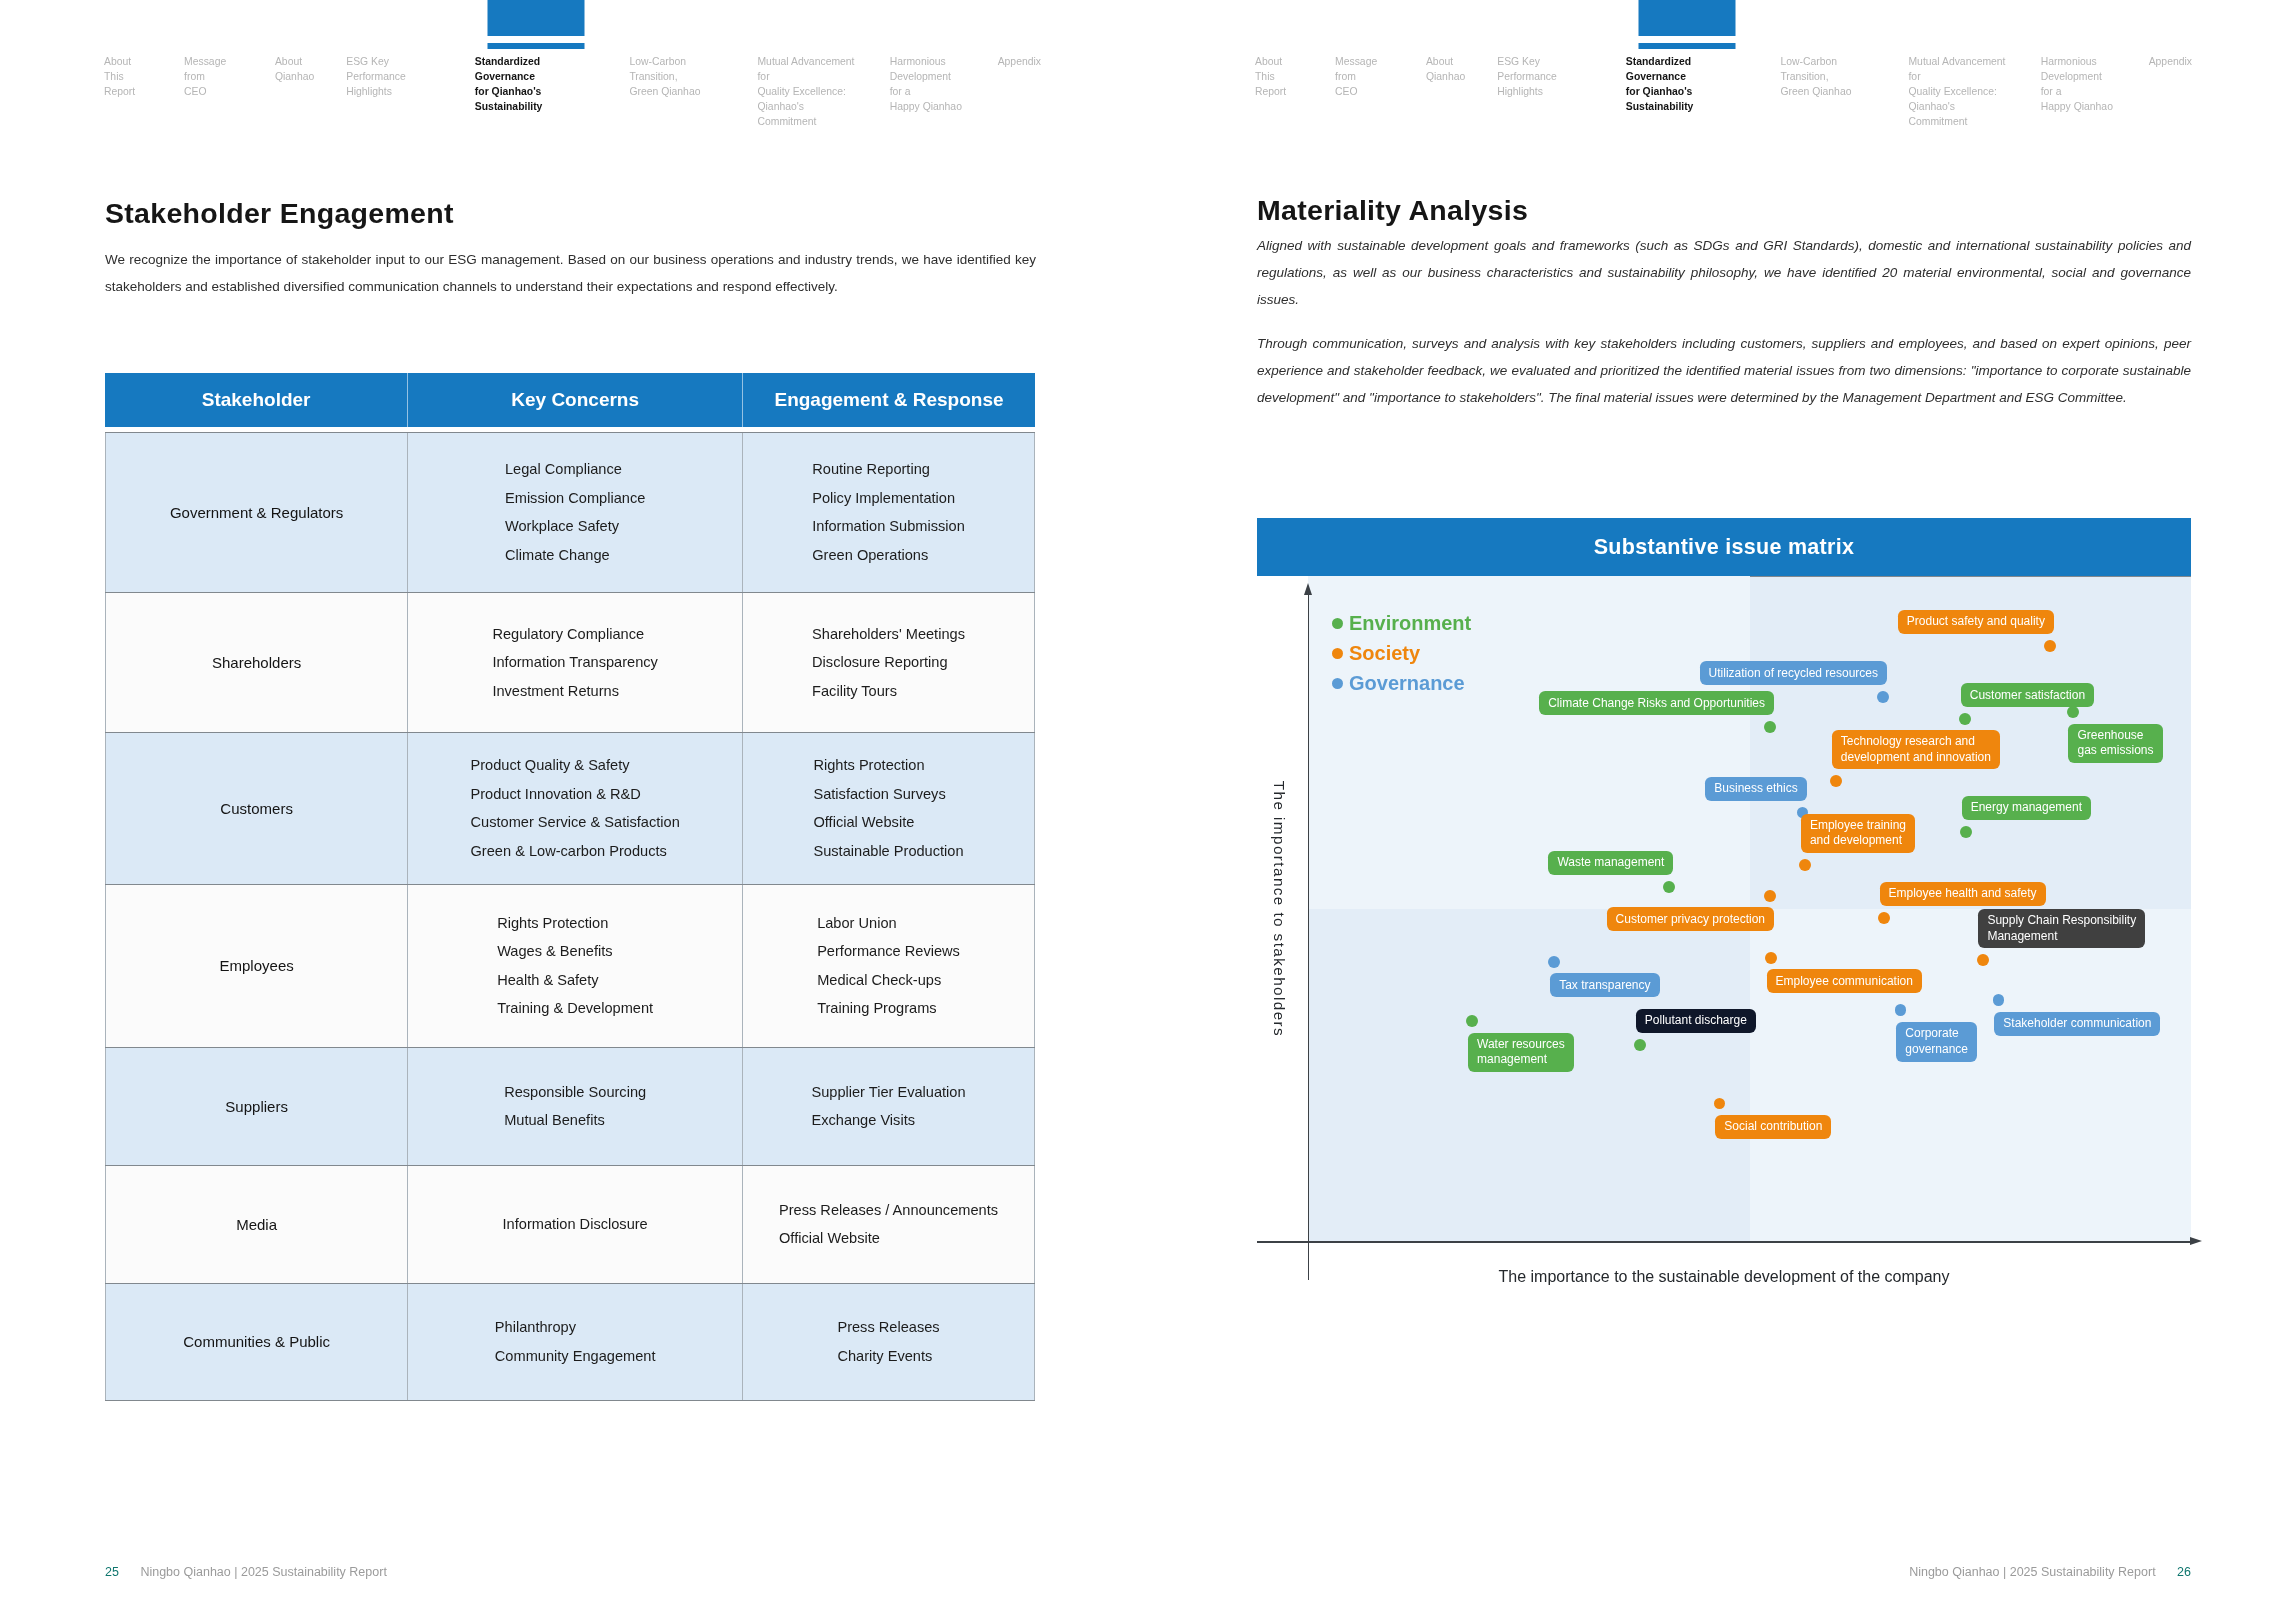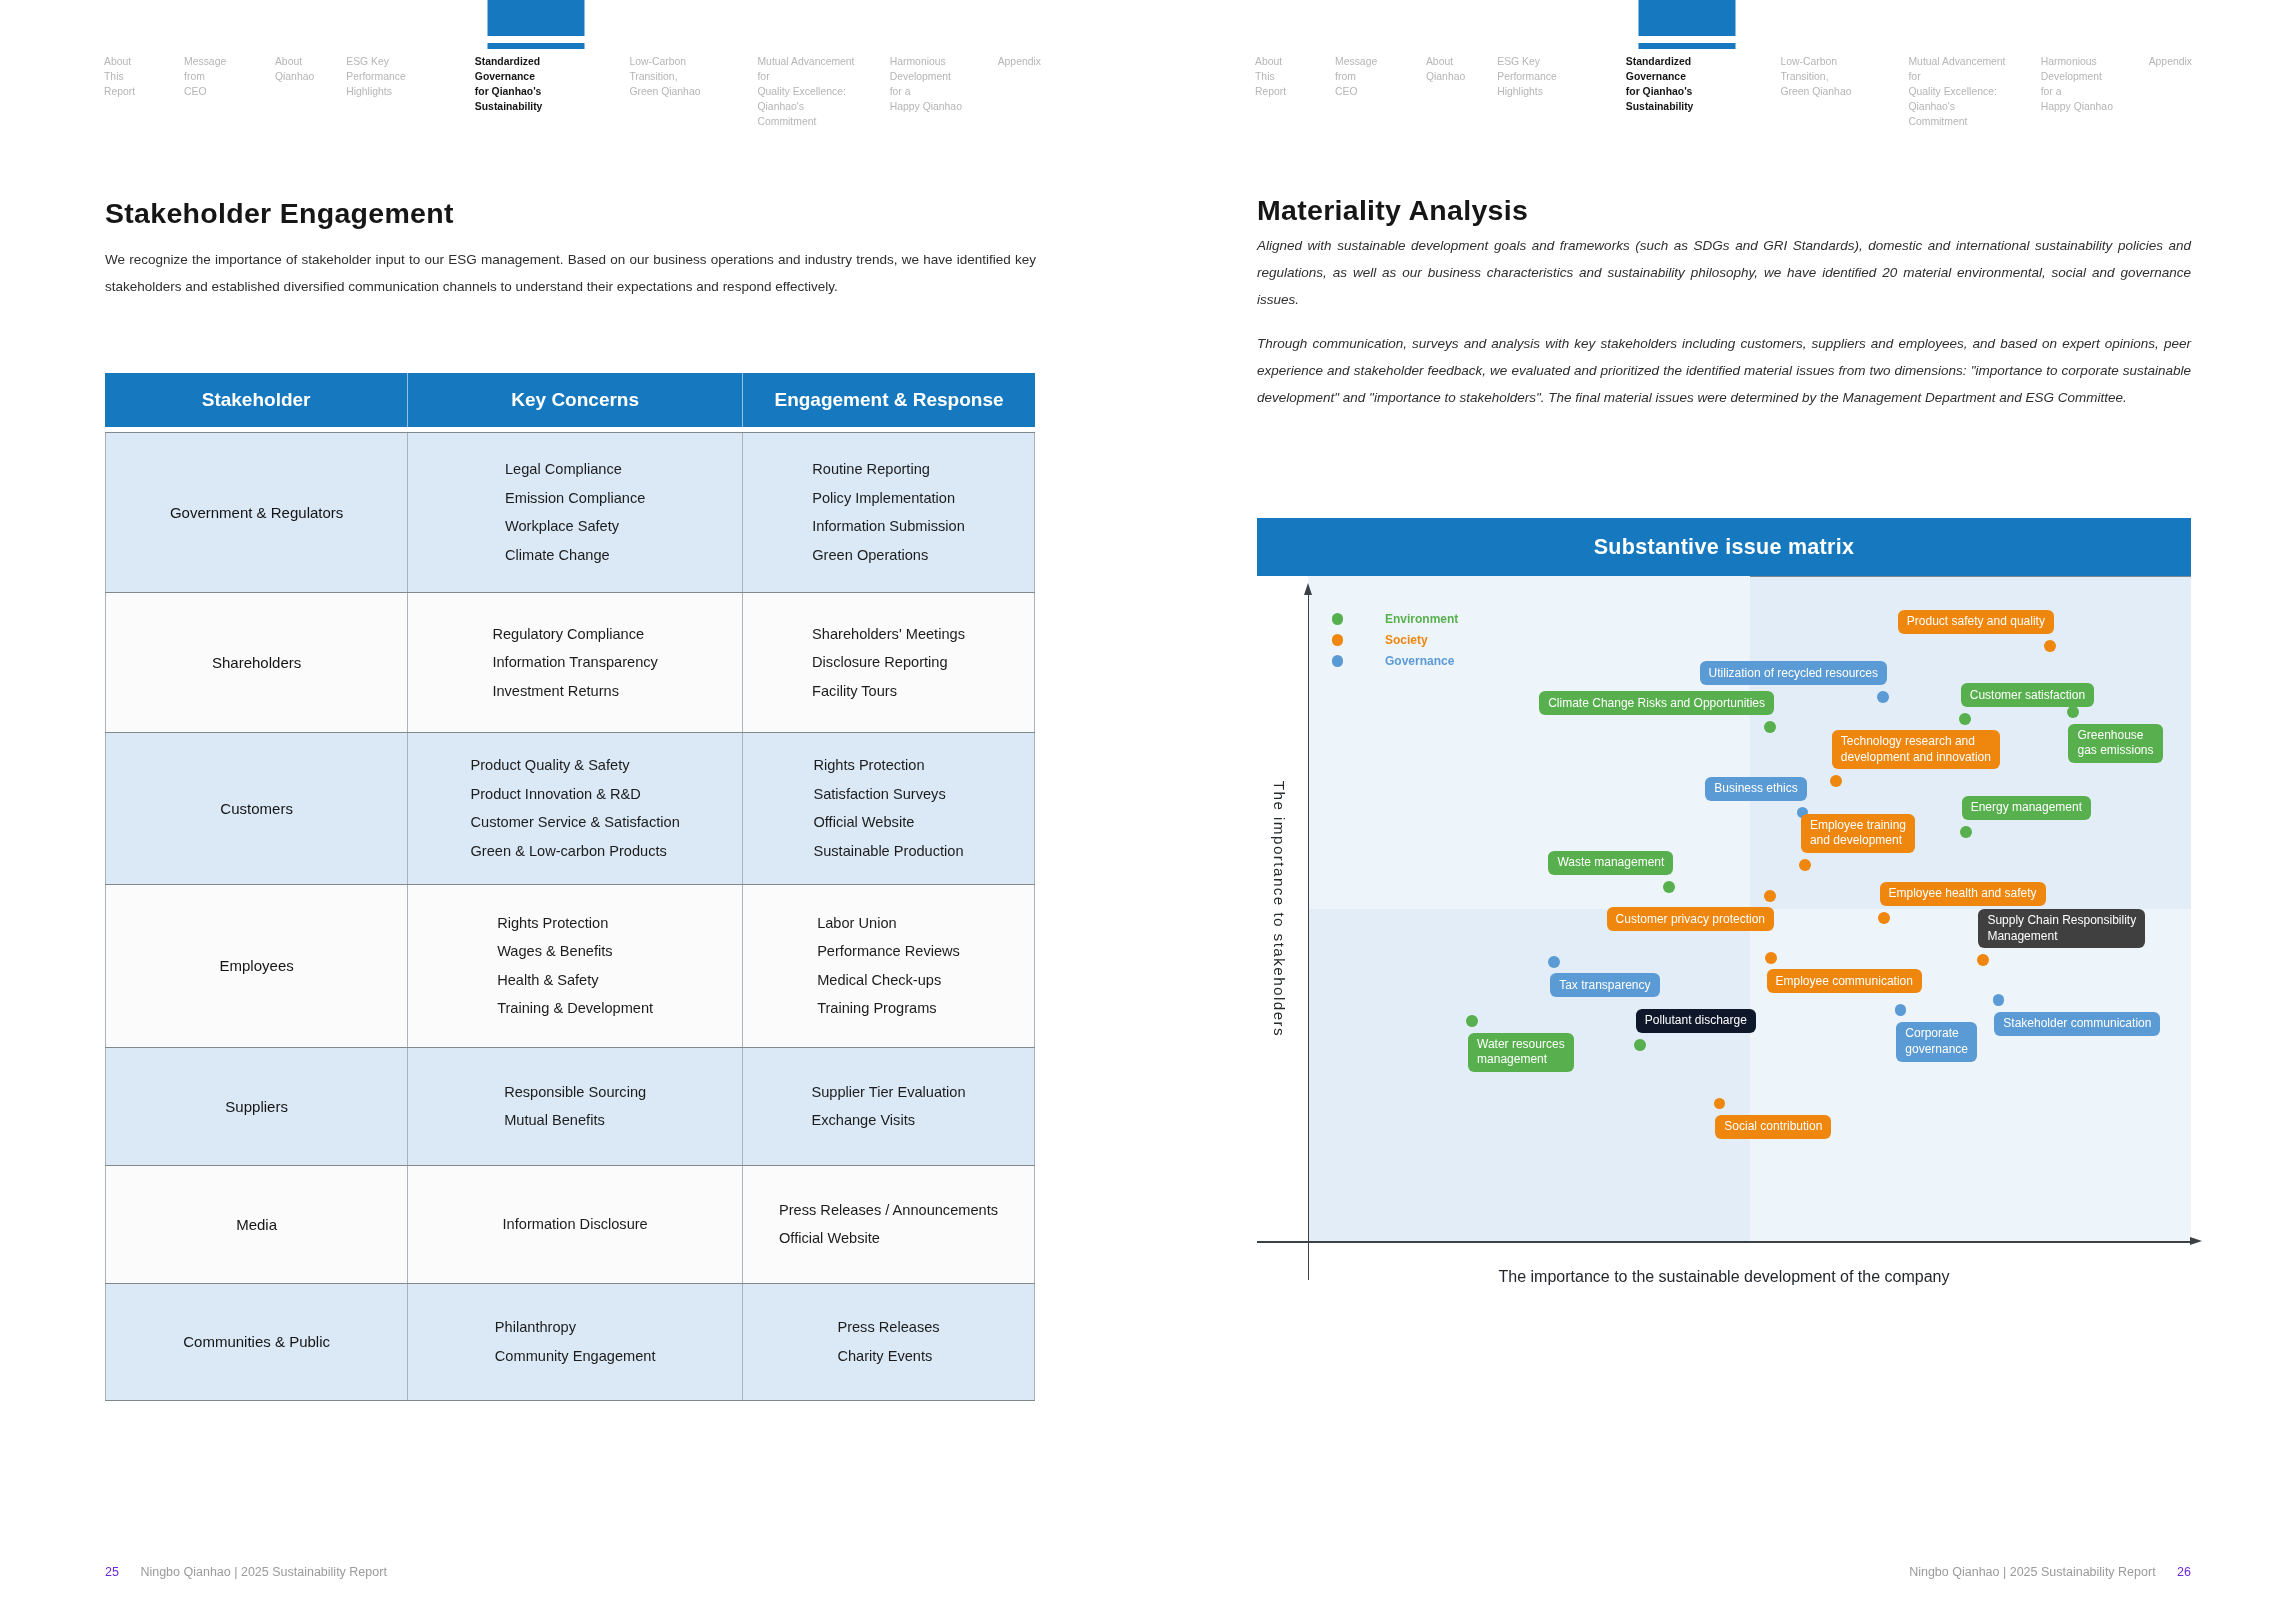--- a/index.html
+++ b/index.html
@@ -79,38 +79,38 @@
   }
   .y-label{
     position:absolute;left:12.5px;top:50%;transform:translateY(-50%);
     writing-mode:vertical-rl;font-size:15.3px;color:#24282c;letter-spacing:1.4px;
   }
   .x-label{margin-top:26px;text-align:center;font-size:16px;color:#24282c;}
   
   .legend{position:absolute;left:23.6px;top:36px;}
   .legend-row{display:flex;align-items:center;margin-bottom:7px;}
   .legend-dot{width:11.8px;height:11.8px;border-radius:50%;margin-right:5.6px;}
-  .legend-label{font-size:12px;font-weight:700;margin-left:36px;}
+  .legend-label{font-size:20px;font-weight:700;}
   
   .issue{position:absolute;width:0;height:0;}
   .dot{position:absolute;width:11.8px;height:11.8px;border-radius:50%;left:-5.9px;top:-5.9px;}
   .tail{position:absolute;left:0;top:0;width:0;height:0;overflow:visible;}
   .pill{
     position:absolute;color:#fff;font-size:12px;line-height:1.3;white-space:pre;
     padding:4.2px 9px;border-radius:6.2px;text-align:left;
   }
   .issue.al .pill{bottom:11.8px;right:-4.2px;}
   .issue.ar .pill{bottom:11.8px;left:-4.2px;}
   .issue.bl .pill{top:11.8px;right:-4.2px;}
   .issue.br .pill{top:11.8px;left:-4.2px;}
   
   .footer{position:absolute;top:1565px;font-size:12.5px;color:#9b9b9b;}
   .footer-left{left:105px;}
   .footer-right{right:104px;text-align:right;}
-  .footer .pageno{margin:0 18px;color:#6d28d9;}
+  .footer .pageno{margin:0 18px;color:#0f766e;}
 </style>
 </head>
 <body>
 
 <div class="nav nav-left">
     <div class="nav-item">
       <span class="nav-label">About
 This Report</span>
     </div>
     <div class="nav-item">

